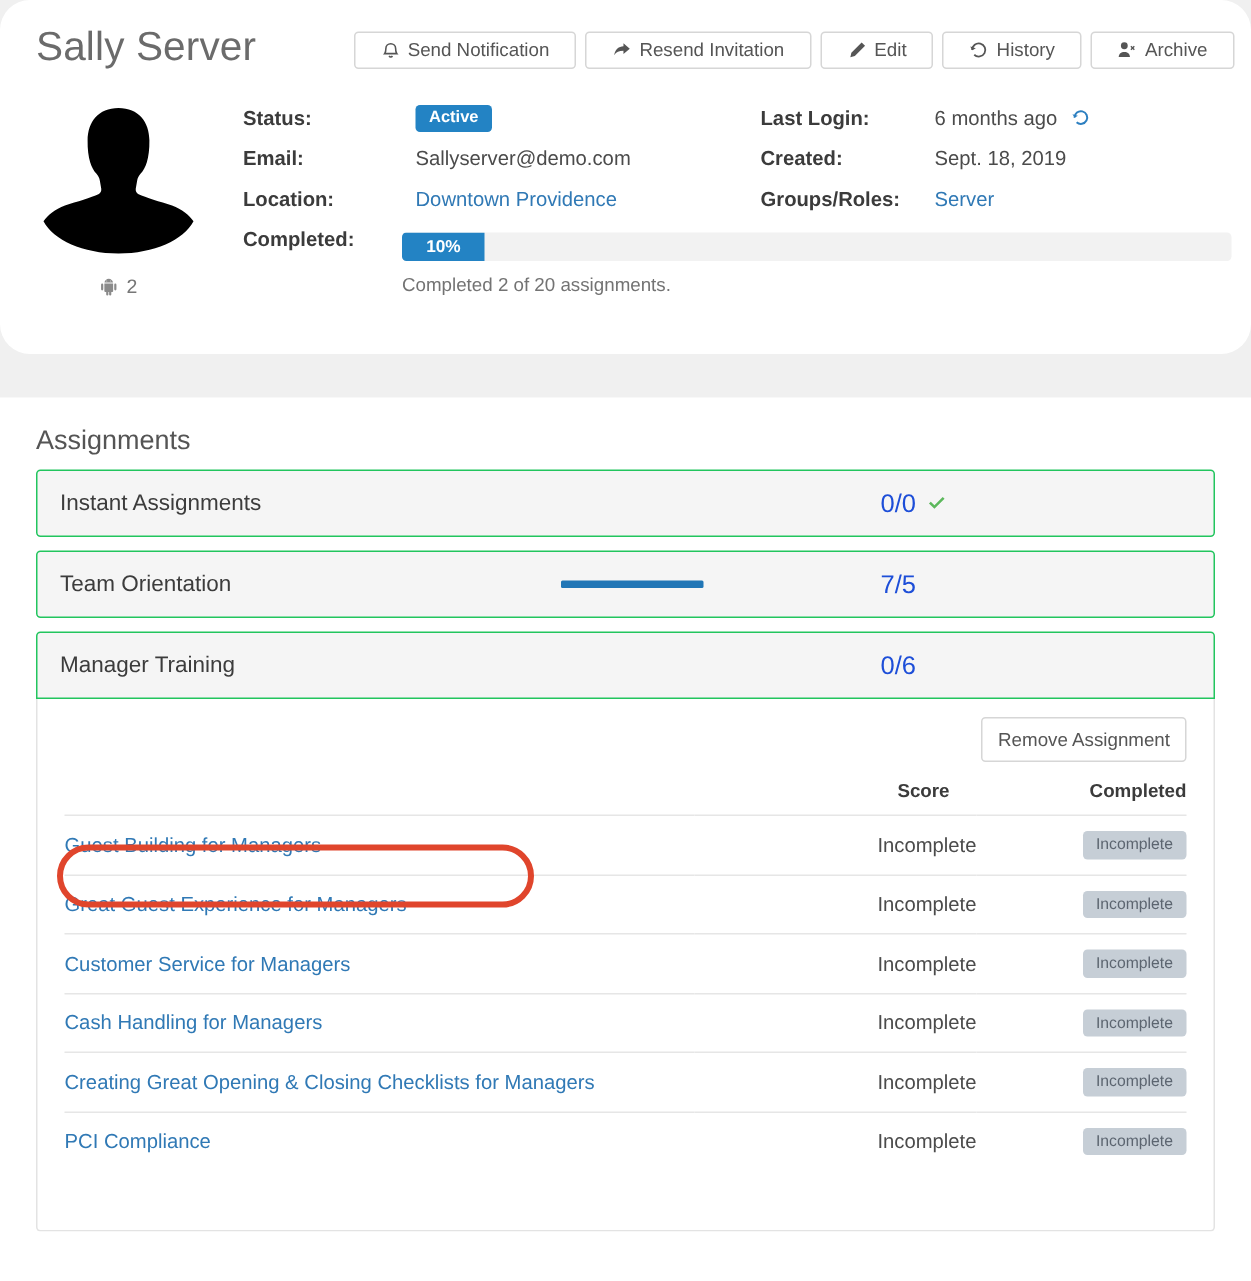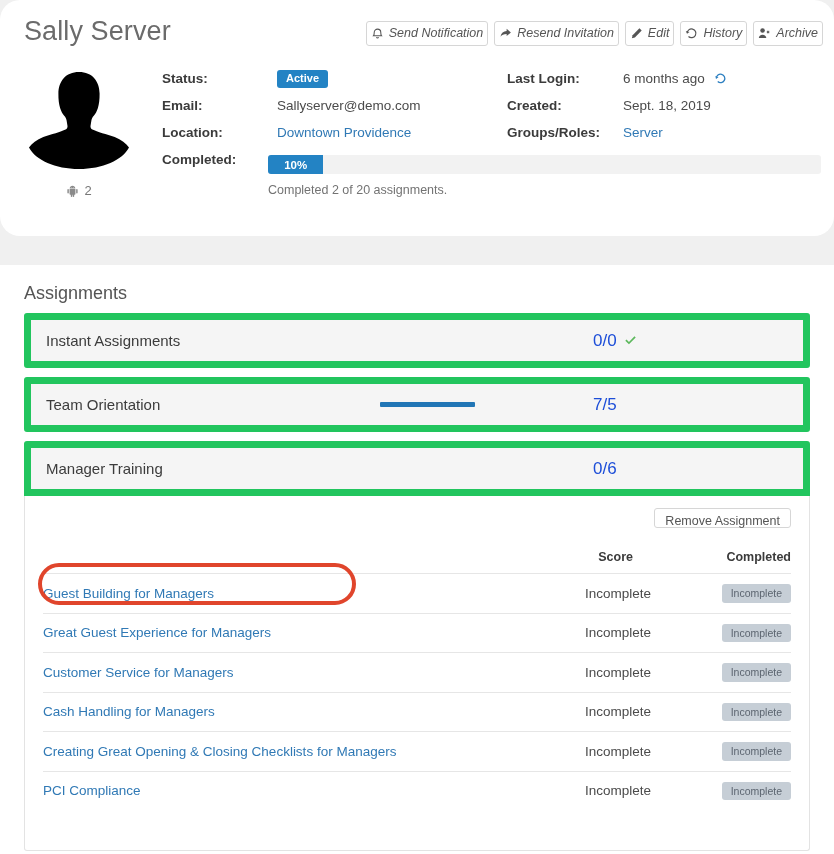--- a/index.html
+++ b/index.html
@@ -41,31 +41,30 @@
     right: 11px; top: 21px;
     display: flex;
     gap: 6px;
     align-items: center;
   }
   .tb-btn {
     display: inline-flex;
     align-items: center;
     gap: 5px;
     height: 25px;
-    padding: 0 4px;
+    padding: 0 17px;
     box-sizing: border-box;
     background: #ffffff;
     border: 1px solid #d6d6d6;
     border-radius: 3px;
     font-size: 12.5px;
     color: #555555;
     cursor: pointer;
     white-space: nowrap;
     line-height: 1;
-    font-style: italic;
   }
   .tb-btn .ic { display: inline-flex; align-items:center; justify-content:center; width: 13px; height: 13px; color:#555; }
   .tb-btn .ic svg { display:block; }
 
   
   .avatar-wrap {
     position: absolute;
     left: 24px; top: 68px;
     width: 110px;
     text-align: center;
@@ -169,23 +168,23 @@
     font-weight: 400;
   }
   .accordion {
     position: absolute;
     left: 24px; top: 48px;
     width: 786px;
   }
   .acc-item { margin-bottom: 9px; }
   .acc-header {
     position: relative;
-    height: 55px;
+    height: 45px;
     background: #f5f5f5;
-    border: 7px solid #22c55e;
+    border: 1px solid #22c55e;
     border-radius: 3px;
     display: flex;
     align-items: center;
     cursor: pointer;
     box-sizing: border-box;
   }
   .acc-name {
     position: absolute;
     left: 15px;
     font-size: 15px;
@@ -221,21 +220,21 @@
     border-radius: 0 0 3px 3px;
     background: #ffffff;
     padding: 12px 18px 40px 18px;
     box-sizing: border-box;
     min-height: 330px;
     position: relative;
   }
   .remove-btn {
     position: absolute;
     right: 18px; top: 12px;
-    height: 20px;
+    height: 30px;
     padding: 0 10px;
     background: #ffffff;
     border: 1px solid #d6d6d6;
     border-radius: 3px;
     font-size: 12.5px;
     color: #555;
     cursor: pointer;
     line-height: 24px;
     white-space: nowrap;
   }

